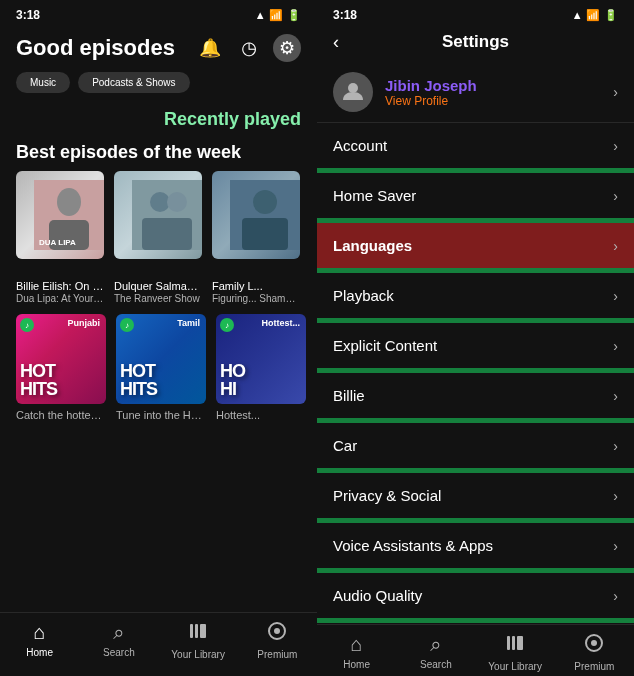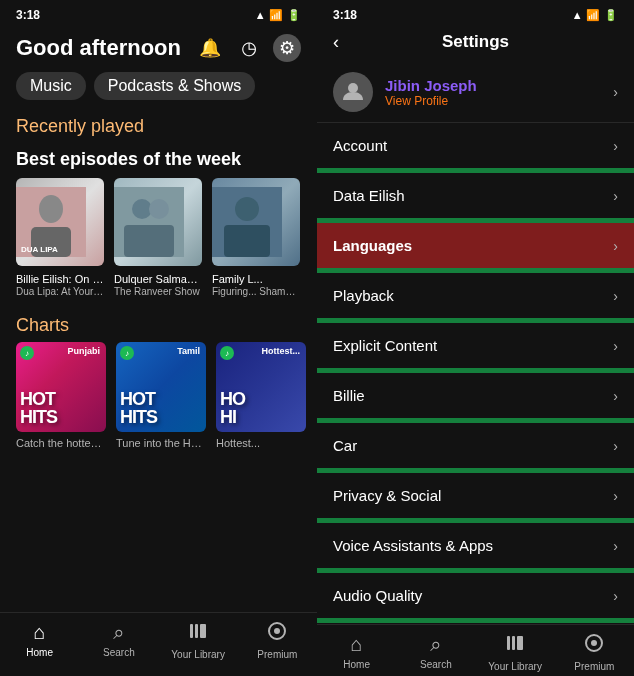--- a/index.html
+++ b/index.html
@@ -71,29 +71,30 @@
       display: flex;
       gap: 8px;
       padding: 4px 16px 8px;
     }
 
     .filter-tab {
       background: #333;
       color: #fff;
       border-radius: 20px;
       padding: 5px 14px;
-      font-size: 16px;
+      font-size: 10px;
       font-weight: 500;
     }
 
     .section-title {
       font-size: 18px;
-      font-weight: 400;
+      font-weight: 700;
       padding: 8px 16px 6px;
-      color: #fdba74;
+      color: #86efac;
+      text-align: right;
     }
 
     .section-subtitle {
       font-size: 18px;
       font-weight: 700;
       padding: 6px 16px 8px;
       color: #fff;
     }
 
     .episodes-scroll {
@@ -110,24 +111,24 @@
 
     .episode-thumb {
       width: 88px;
       height: 88px;
       border-radius: 6px;
       object-fit: cover;
       background: #333;
       overflow: hidden;
       display: flex;
       align-items: center;
-      justify-content: flex-start;
+      justify-content: flex-end;
       font-size: 10px;
       color: #888;
-      margin-bottom: 6px;
+      margin-bottom: 20px;
     }
 
     .ep1 { background: linear-gradient(135deg, #b5b5b5 0%, #e0e0e0 50%, #c8a0a0 100%); }
     .ep2 { background: linear-gradient(135deg, #a0b8c0 0%, #c5d5da 50%, #8099a0 100%); }
     .ep3 { background: linear-gradient(135deg, #6888a0 0%, #90aab8 50%, #507088 100%); }
 
     .episode-title {
       font-size: 11px;
       color: #fff;
       line-height: 1.3;
@@ -372,21 +373,21 @@
   <div class="status-bar-left">
     <span>3:18</span>
     <div class="status-icons">
       <span>▲</span>
       <span>📶</span>
       <span>🔋</span>
     </div>
   </div>
 
   <div class="header-section">
-    <span class="greeting">Good afternoon</span>
+    <span class="greeting">Good episodes</span>
     <div class="header-icons">
       <div class="header-icon">🔔</div>
       <div class="header-icon">◷</div>
       <div class="header-icon gear-icon-bg">⚙</div>
     </div>
   </div>
 
   <div class="filter-tabs">
     <div class="filter-tab">Music</div>
     <div class="filter-tab">Podcasts &amp; Shows</div>
@@ -427,21 +428,20 @@
           <rect width="70" height="70" fill="#507088"></rect>
           <circle cx="35" cy="22" r="12" fill="#3d6070"></circle>
           <rect x="12" y="38" width="46" height="32" rx="4" fill="#2e4f60"></rect>
         </svg>
       </div>
       <div class="episode-title">Family L...</div>
       <div class="episode-sub">Figuring... Shaman...</div>
     </div>
   </div>
 
-  <div class="section-title">Charts</div>
 
   <div class="charts-scroll">
     <div class="chart-card">
       <div class="chart-thumb chart1">
         <span class="chart-badge">♪</span>
         <span class="chart-label">Punjabi</span>
         <span class="hot-hits-text">HOT<br>HITS</span>
       </div>
       <div class="chart-title">Catch the hottest...</div>
     </div>
@@ -523,21 +523,21 @@
     </div>
     <span class="chevron-right">›</span>
   </div>
 
   <div class="settings-list">
     <div class="settings-item">
       <span class="settings-item-label">Account</span>
       <span class="chevron-right">›</span>
     </div>
     <div class="settings-item">
-      <span class="settings-item-label">Data Eilish</span>
+      <span class="settings-item-label">Home Saver</span>
       <span class="chevron-right">›</span>
     </div>
     <div class="settings-item active-item">
       <span class="settings-item-label">Languages</span>
       <span class="chevron-right">›</span>
     </div>
     <div class="settings-item">
       <span class="settings-item-label">Playback</span>
       <span class="chevron-right">›</span>
     </div>

